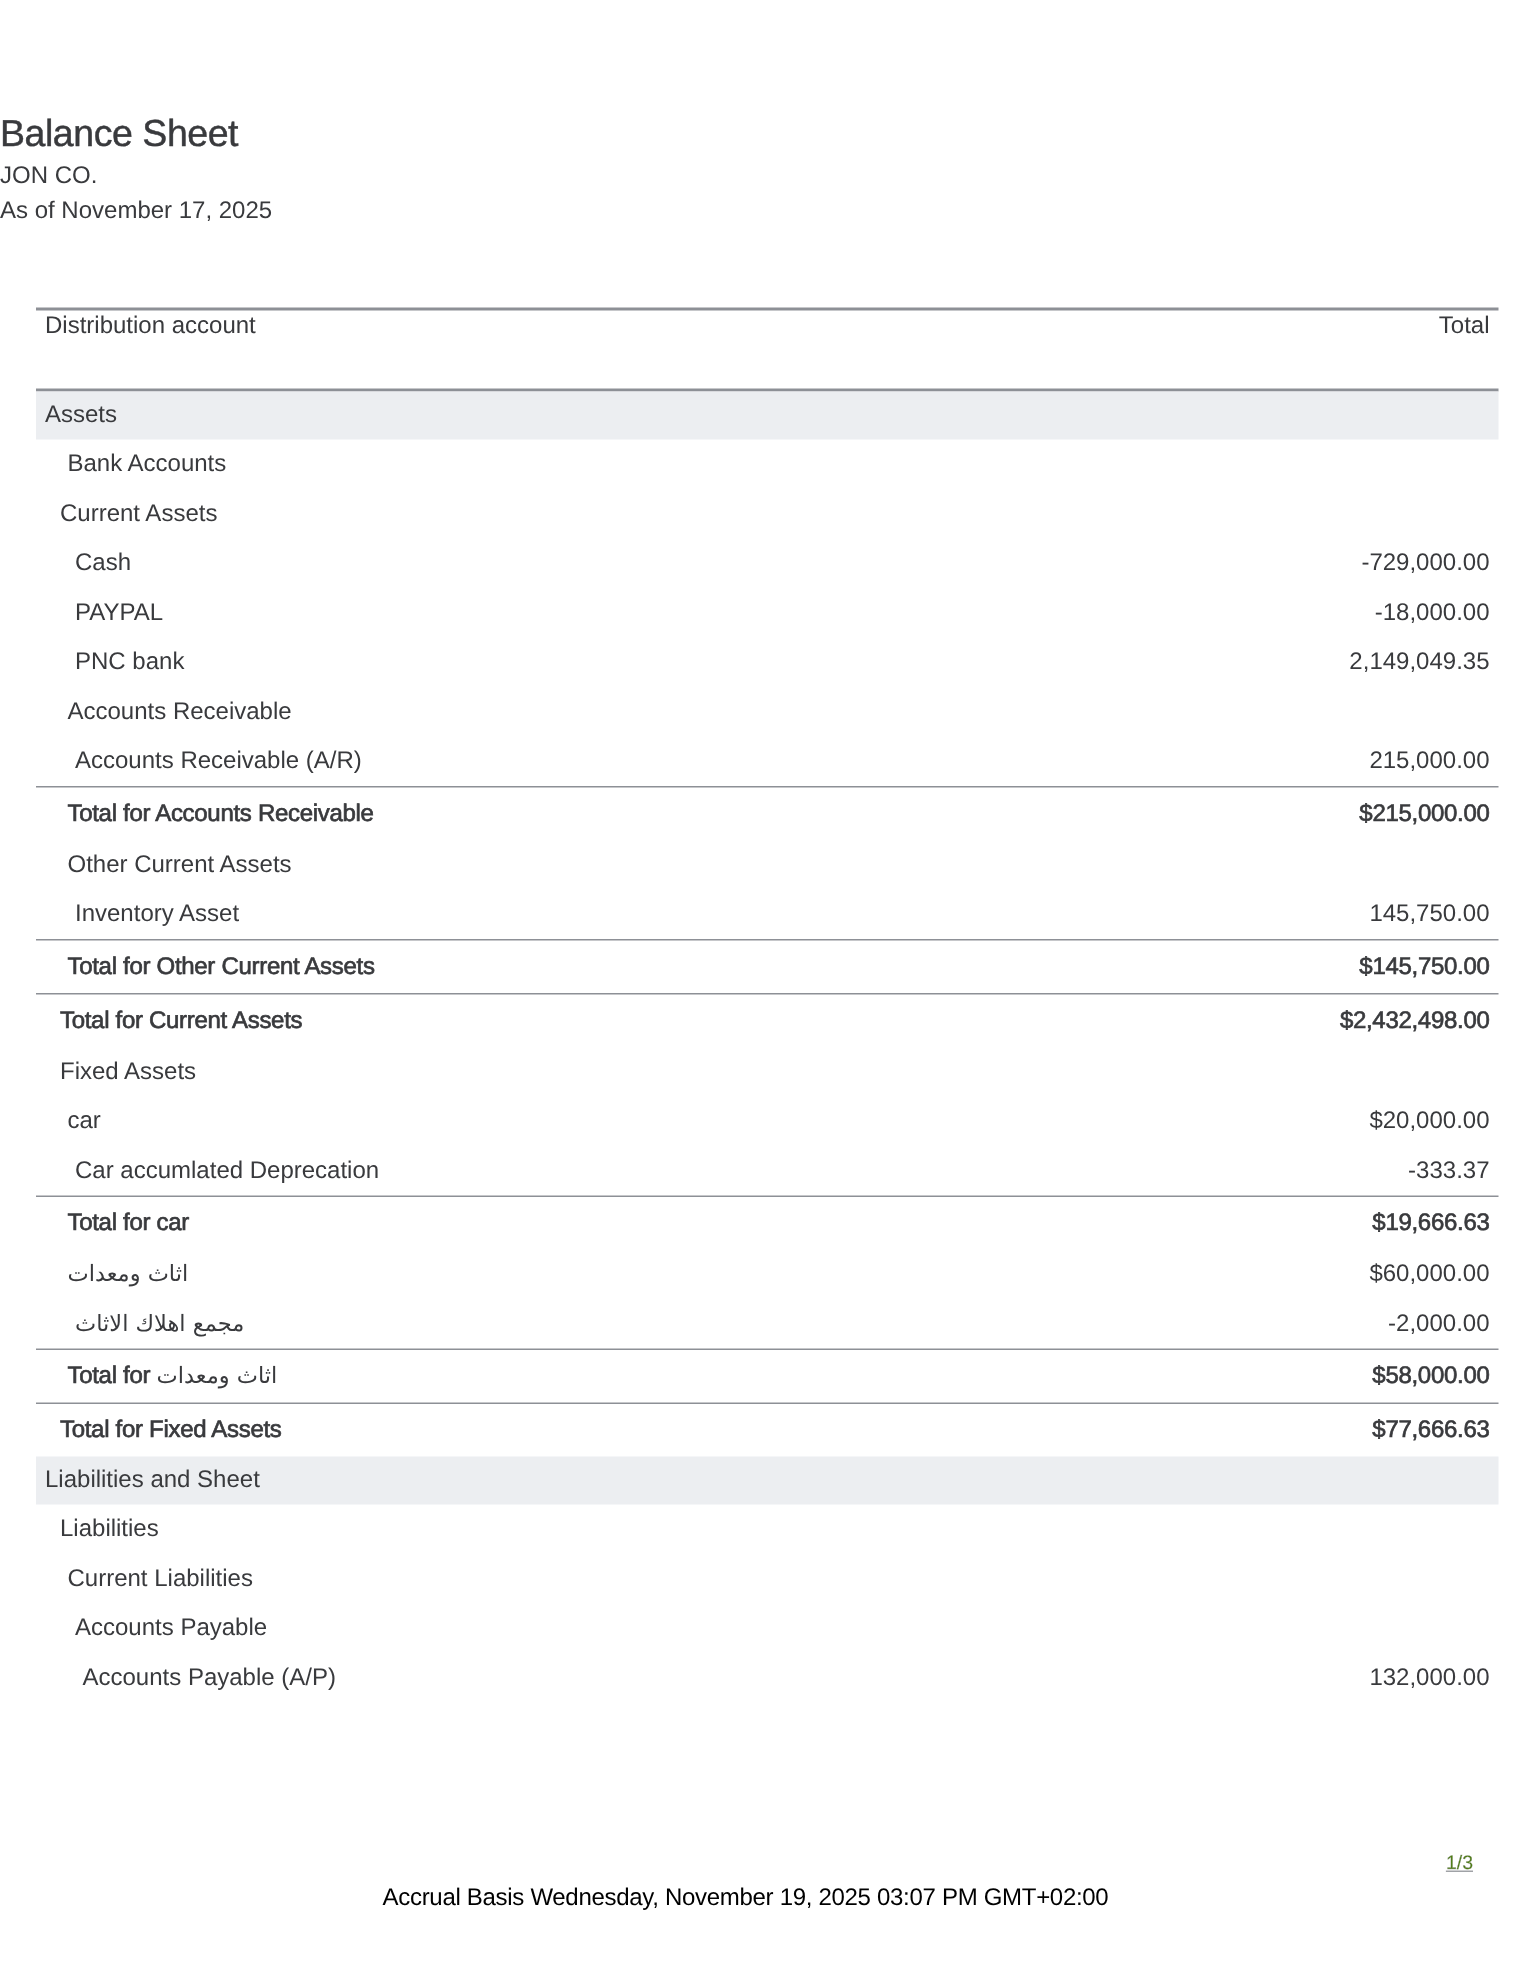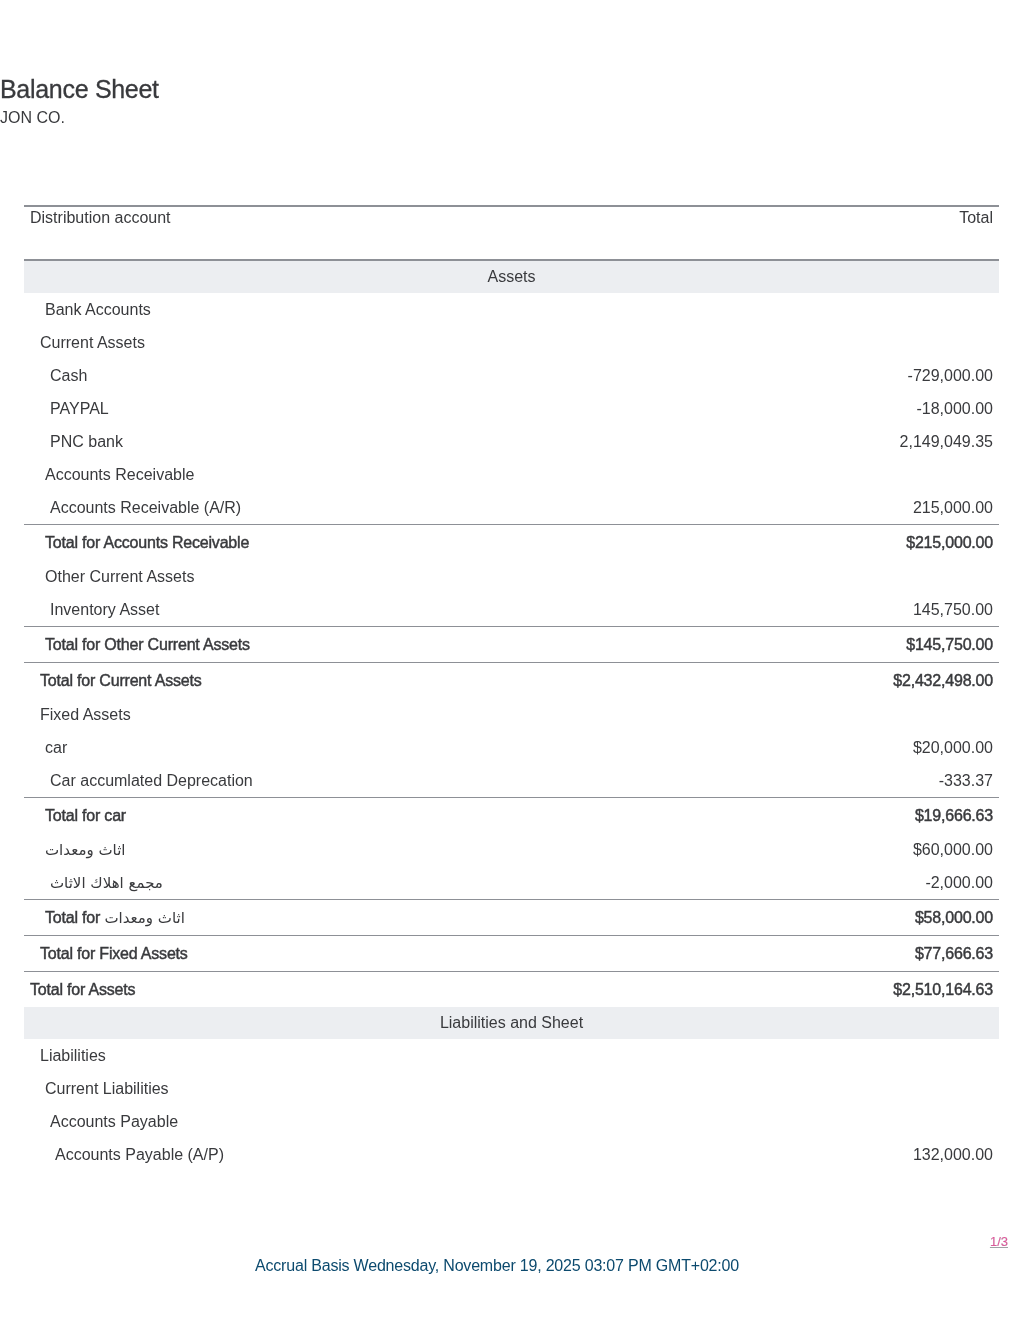--- a/index.html
+++ b/index.html
@@ -64,63 +64,63 @@
       align-items: center;
       height: 33px;
       font-size: 16px;
       box-sizing: border-box;
     }
     .row .label { padding-left: 6px; white-space: nowrap; }
     .row .amount { padding-right: 6px; white-space: nowrap; }
     .row.section {
       background: #eceef1;
       height: 32px;
-      justify-content: center;
     }
     .row.total {
       border-top: 1.5px solid #8d9096;
       height: 36px;
       font-weight: bold;
       letter-spacing: -0.2px;
     }
     .row.total .label, .row.total .amount {
       font-weight: normal;
       -webkit-text-stroke: 0.45px #393a3d;
     }
     .lvl1 .label { padding-left: 16px; }
     .lvl2 .label { padding-left: 21px; }
     .lvl3 .label { padding-left: 26px; }
     .lvl4 .label { padding-left: 31px; }
     .arabic { font-family: "DejaVu Sans", sans-serif; font-size: 15px; }
     .page-num {
       position: absolute;
       top: 1234px;
-      right: 16px;
+      right: 42px;
       font-size: 13px;
-      color: #ec4899;
+      color: #4d7c0f;
       text-decoration: underline;
       -webkit-text-stroke: 0.2px #a0a2a6;
     }
     .footer {
       position: absolute;
       top: 1257px;
       left: 0;
       width: 994px;
       text-align: center;
       font-size: 16px;
-      color: #0c4a6e;
+      color: #000000;
       letter-spacing: -0.2px;
     }
   </style>
 </head>
 <body>
 
 <div class="header">
   <div class="title">Balance Sheet</div>
   <div class="company">JON CO.</div>
+  <div class="asof">As of November 17, 2025</div>
 </div>
 
 <div class="table">
   <div class="thead">
     <span class="col-left">Distribution account</span>
     <span class="col-right">Total</span>
   </div>
   <div id="tbody">
       <div class="row lvl0 section">
         <span class="label"><span>Assets</span></span>
@@ -199,24 +199,20 @@
         <span class="amount">-2,000.00</span>
       </div>
       <div class="row lvl2 total">
         <span class="label"><span>Total for</span> <span class="arabic" dir="rtl" style="-webkit-text-stroke: 0px; font-weight: normal;">اثاث ومعدات</span></span>
         <span class="amount">$58,000.00</span>
       </div>
       <div class="row lvl1 total">
         <span class="label"><span>Total for Fixed Assets</span></span>
         <span class="amount">$77,666.63</span>
       </div>
-      <div class="row lvl0 total">
-        <span class="label"><span>Total for Assets</span></span>
-        <span class="amount">$2,510,164.63</span>
-      </div>
       <div class="row lvl0 section">
         <span class="label"><span>Liabilities and Sheet</span></span>
         <span class="amount"></span>
       </div>
       <div class="row lvl1">
         <span class="label"><span>Liabilities</span></span>
         <span class="amount"></span>
       </div>
       <div class="row lvl2">
         <span class="label"><span>Current Liabilities</span></span>

